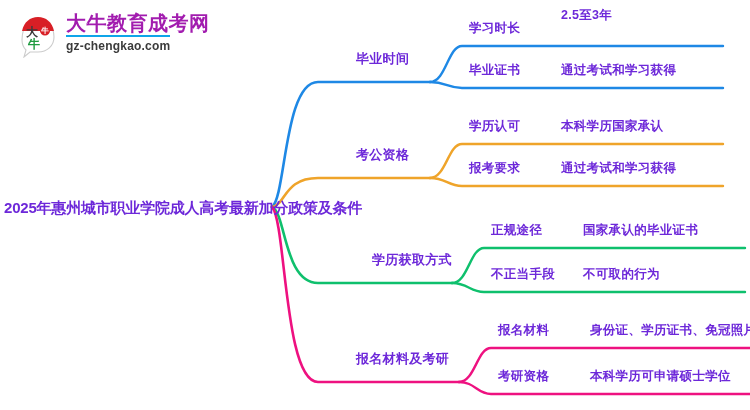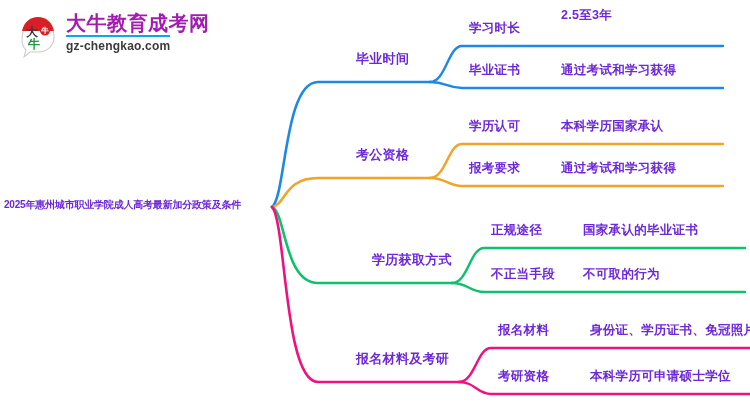--- a/index.html
+++ b/index.html
@@ -60,21 +60,21 @@
   }
 
   
   .node-text {
     position: absolute;
     color: #6d28d9;
     white-space: nowrap;
     line-height: 1;
   }
   #root-title {
-    font-size: 10px;
+    font-size: 15px;
     font-weight: bold;
     left: 4px;
     top: 200px;
     letter-spacing: -0.2px;
   }
   .lvl1 {
     font-size: 13px;
     font-weight: bold;
     letter-spacing: 0.3px;
   }

